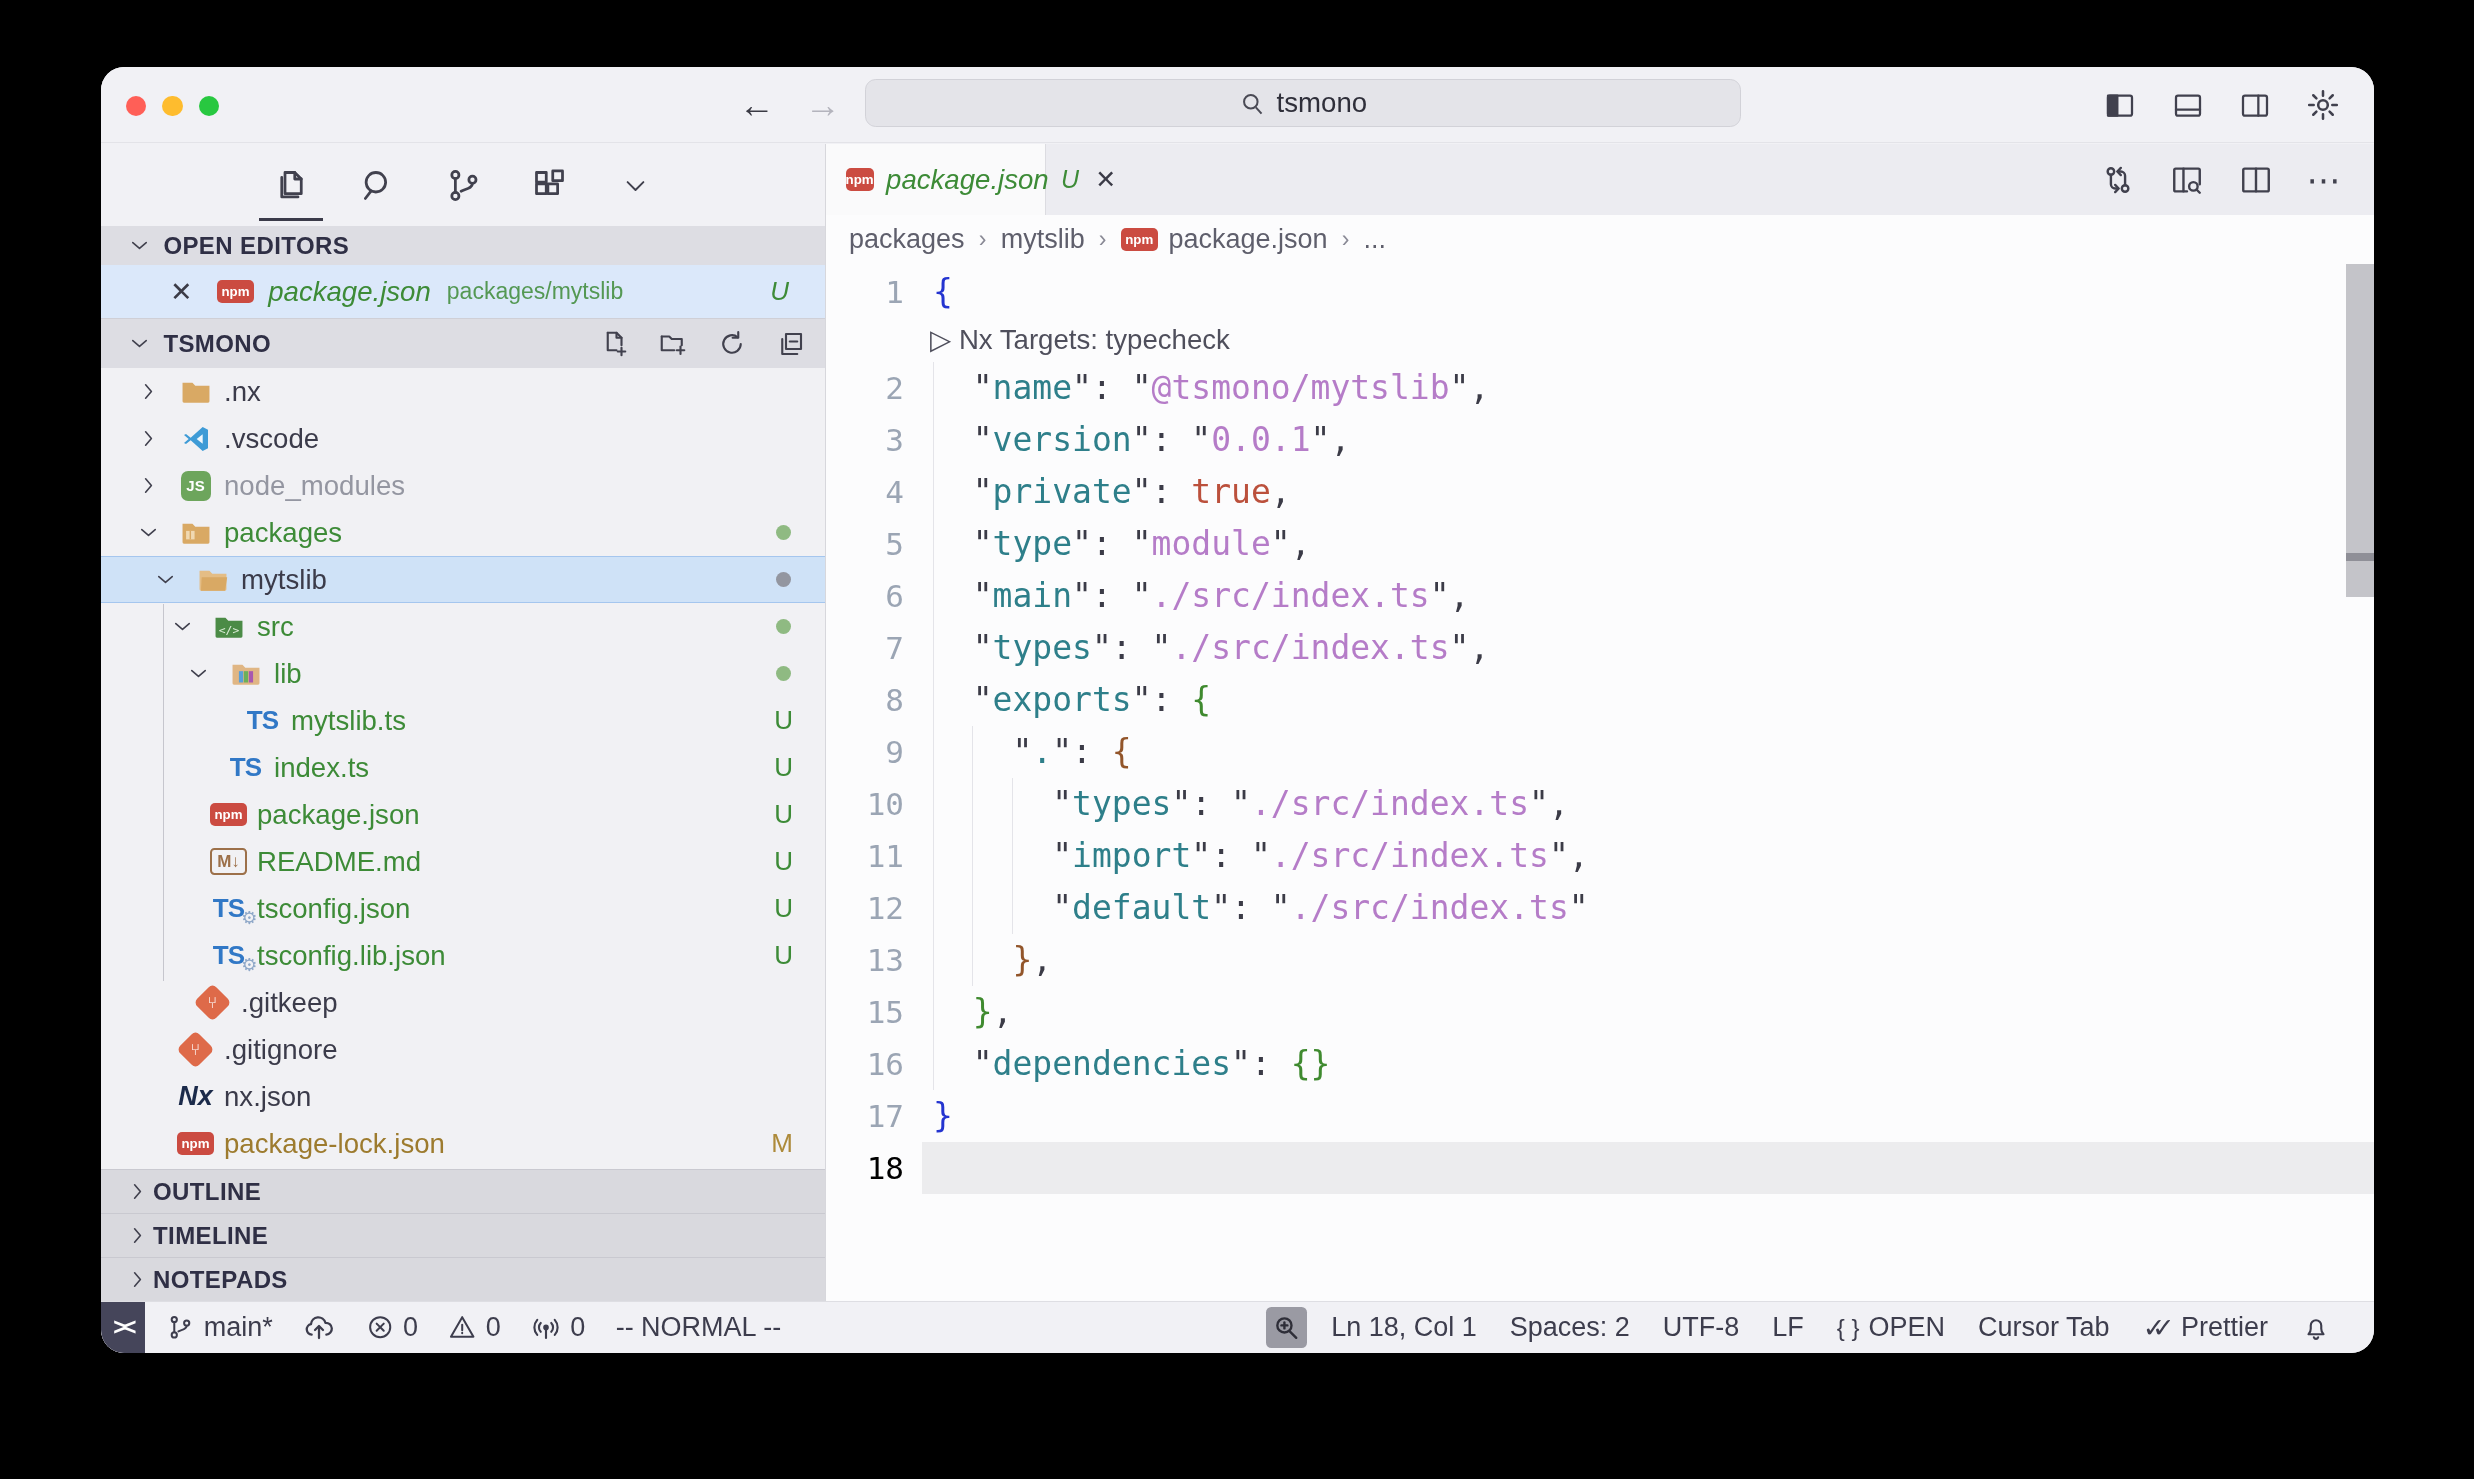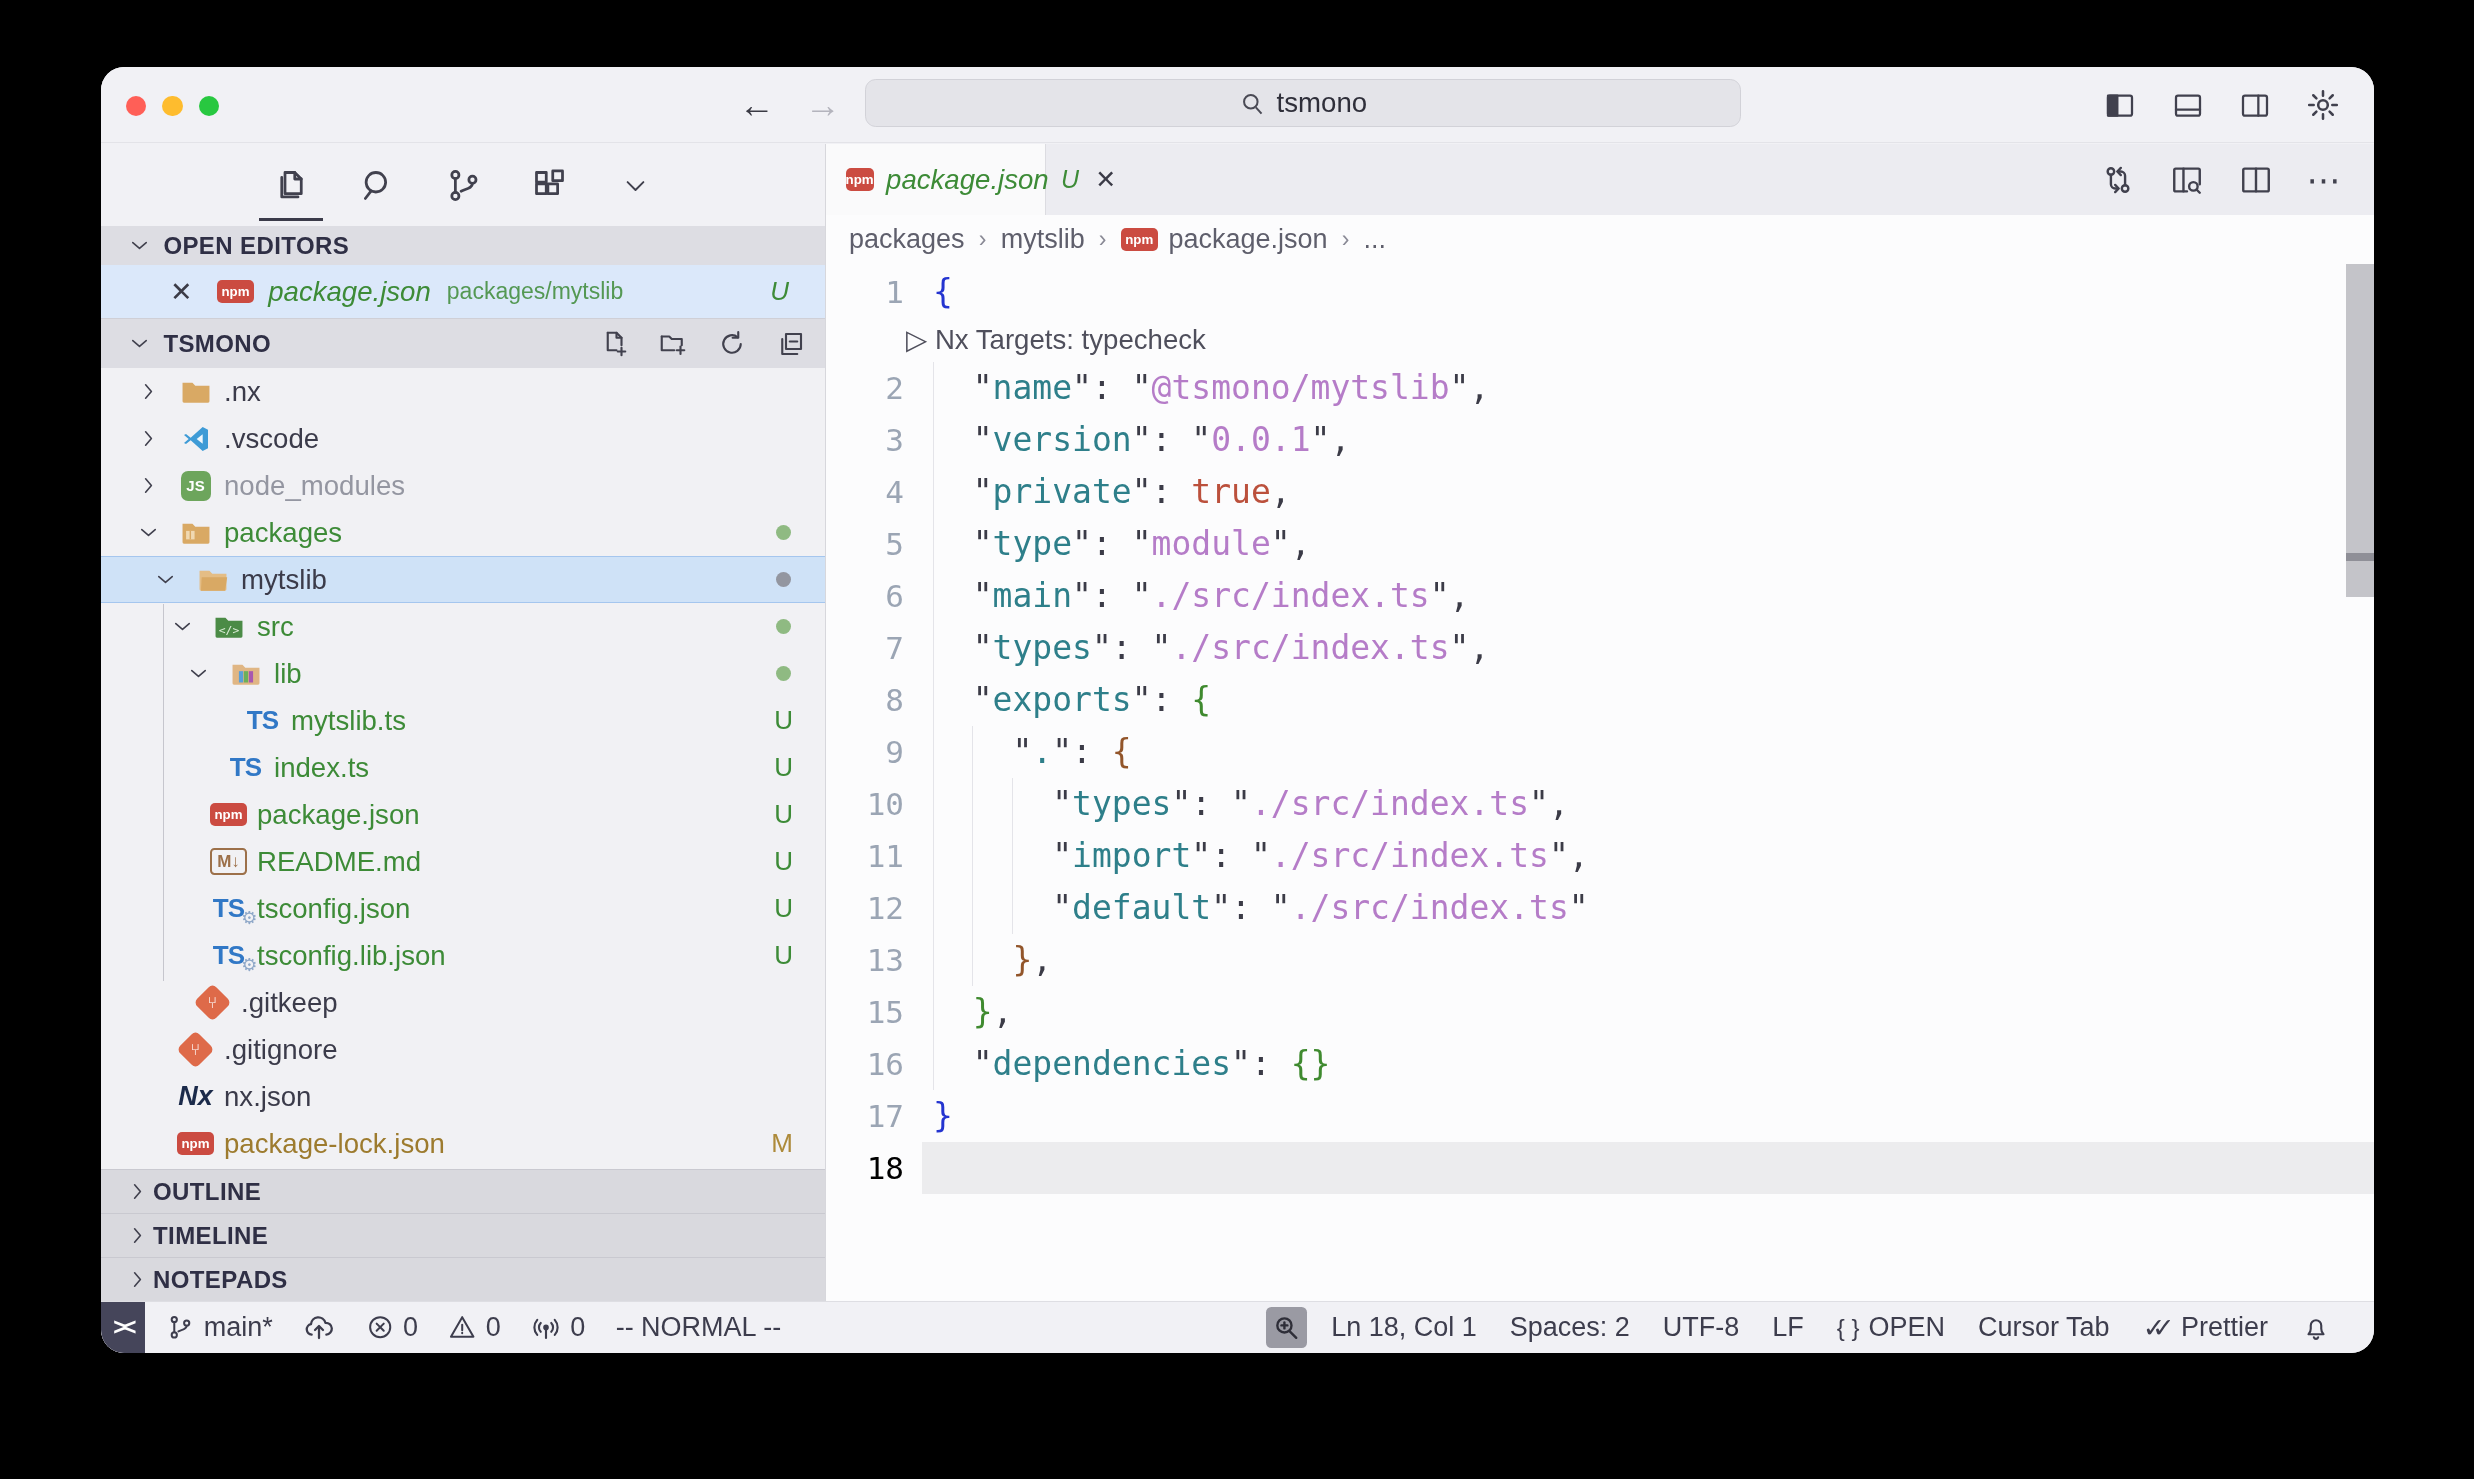--- a/index.html
+++ b/index.html
@@ -74,21 +74,21 @@
   .crumb-sep { color:#8a8a96; font-size:23px; }
   .code { flex:1; position:relative; padding-top:1.8px; font-family:"DejaVu Sans Mono", monospace; }
   .cl { height:52px; line-height:52px; white-space:pre; position:relative; font-size:33px; }
   .cl .ln { display:inline-block; width:78px; text-align:right; font-size:31px; color:#9ba5b4;
     vertical-align:top; position:relative; z-index:1; }
   .cl .ct { position:absolute; left:107px; top:0; z-index:1; }
   .cl.active .ln { color:#000000;padding-left:40px; }
   .cl.active::before { content:''; position:absolute; left:96px; right:0; top:0; bottom:0; background:#ececee; }
   .cg { position:absolute; top:0; bottom:0; border-left:1.8px solid #e4e4e9; z-index:0; }
   .codelens { height:44px; line-height:44px; font-family:"Liberation Sans", sans-serif;
-    font-size:27.6px; color:#4f4f5c; padding-left:80px; }
+    font-size:27.6px; color:#4f4f5c; padding-left:104px; }
   .tk-p { color:#3b3b47; } .tk-k { color:#2e7f8a; } .tk-s { color:#b57cc8; }
   .tk-b { color:#bb503c; } .tk-1 { color:#2434d0; } .tk-2 { color:#3f8a2f; } .tk-3 { color:#92552a; }
   .sbar-thumb { position:absolute; right:0; top:120px; width:28.4px; height:333px; background:#c4c4c9; }
   .sbar-mark { position:absolute; right:0; top:409px; width:28.4px; height:8px; background:#8f8f97; }
 
   
   .statusbar { position:absolute; left:0; right:0; bottom:0; height:52px; background:#f1f1f5;
     border-top:1.8px solid #dedee3; display:flex; align-items:center; font-size:27px; color:#3d3d4d; }
   .st-left { display:flex; align-items:center; gap:12.4px; height:100%; }
   .st-right { margin-left:auto; display:flex; align-items:center; gap:15px; height:100%; padding-right:34px; }

